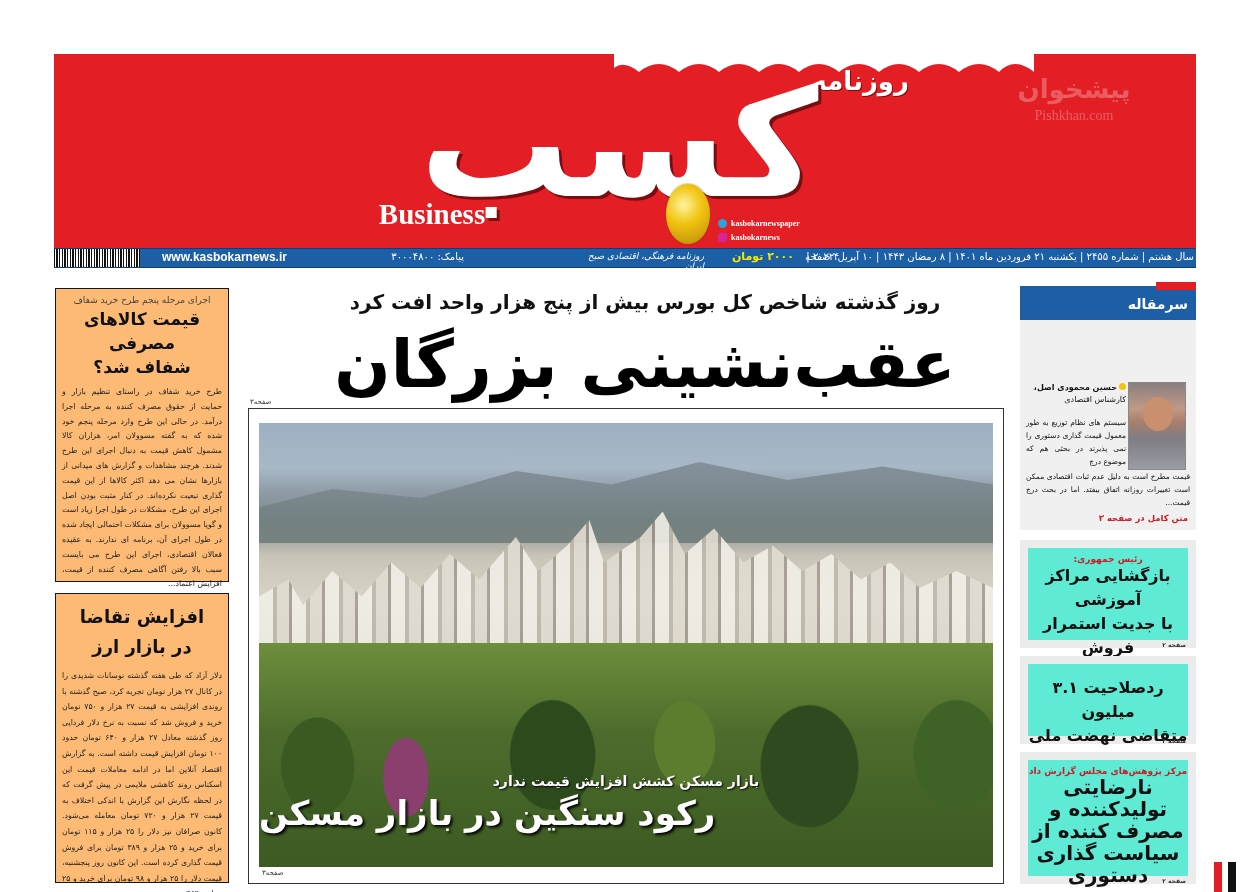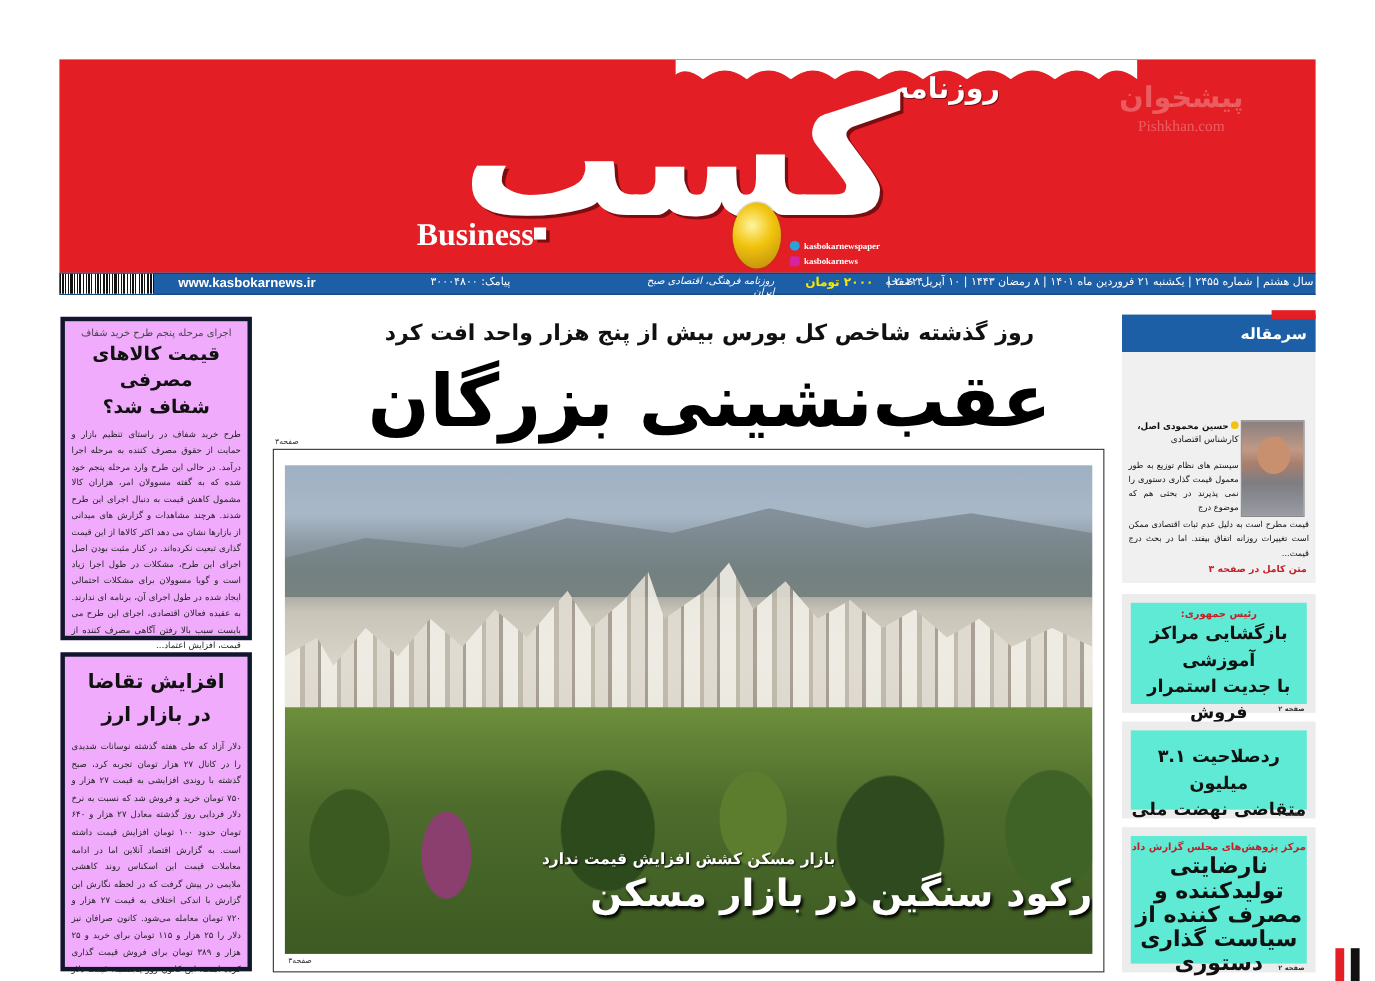--- a/index.html
+++ b/index.html
@@ -64,21 +64,21 @@
     font-weight: bold; font-size: 12px; color: #fff;
   }
   .strip .sms { position: absolute; left: 270px; top: 2px; direction: rtl; font-size: 10px; color: #fff; width: 140px; }
   .strip .tagline { position: absolute; left: 520px; top: 2px; direction: rtl; font-size: 9px; color: #fff; font-style: italic; width: 130px; text-align: right; }
   .strip .price { position: absolute; left: 650px; top: 1px; direction: rtl; font-size: 11px; font-weight: bold; color: #f7e600; width: 90px; text-align: right; }
   .strip .pages { position: absolute; left: 735px; top: 2px; direction: rtl; font-size: 10px; color: #fff; width: 50px; text-align: right; }
   .strip .issue { position: absolute; left: 770px; top: 2px; direction: rtl; font-size: 10px; color: #fff; width: 370px; text-align: right; white-space: nowrap; }
 
   
   .left-box {
-    position: absolute; left: 55px; width: 174px; border: 4px solid #0f172a; background: #f0abfc;
+    position: absolute; left: 55px; width: 174px; border: 1px solid #0f172a; background: #fdba74;
     padding: 6px 6px 4px 6px; direction: rtl;
   }
   .left-box.box1 { top: 288px; height: 294px; }
   .left-box.box2 { top: 593px; height: 290px; }
   .kicker { font-size: 9px; color: #444; text-align: center; }
   .lb-title { font-weight: bold; font-size: 17px; text-align: center; line-height: 24px; margin-top: 2px; }
   .lb-body { font-size: 7.8px; line-height: 14.8px; text-align: justify; color: #222; margin-top: 6px; }
   .page-ref-red { color: #c81d25; font-weight: bold; font-size: 16px; line-height: 16px; }
 
   
@@ -127,21 +127,21 @@
       radial-gradient(ellipse 50px 70px at 58% 45%, #5c7c2e 0 60%, transparent 62%),
       radial-gradient(ellipse 80px 100px at 75% 55%, #2e4a1e 0 60%, transparent 62%),
       radial-gradient(ellipse 70px 90px at 95% 50%, #3f6226 0 60%, transparent 62%),
       linear-gradient(180deg, #6d8f3c 0%, #4d6c2c 40%, #3c5a22 100%);
   }
   .photo .sub-caption {
     position: absolute; left: 0; top: 350px; width: 734px; direction: rtl; text-align: center;
     color: #fff; font-weight: bold; font-size: 14px; text-shadow: 1px 1px 2px #000;
   }
   .photo .caption {
-    position: absolute; left: 0; top: 370px; width: 734px; direction: rtl; text-align: right;
+    position: absolute; left: 0; top: 370px; width: 734px; direction: rtl; text-align: left;
     color: #fff; font-weight: bold; font-size: 34px; text-shadow: 2px 2px 3px #000;
   }
 
   
   .editorial {
     position: absolute; left: 1020px; top: 286px; width: 176px; height: 244px; background: #f0f0f0;
   }
   .editorial .ed-head {
     height: 34px; background: #1d5fa6; direction: rtl; position: relative;
   }

